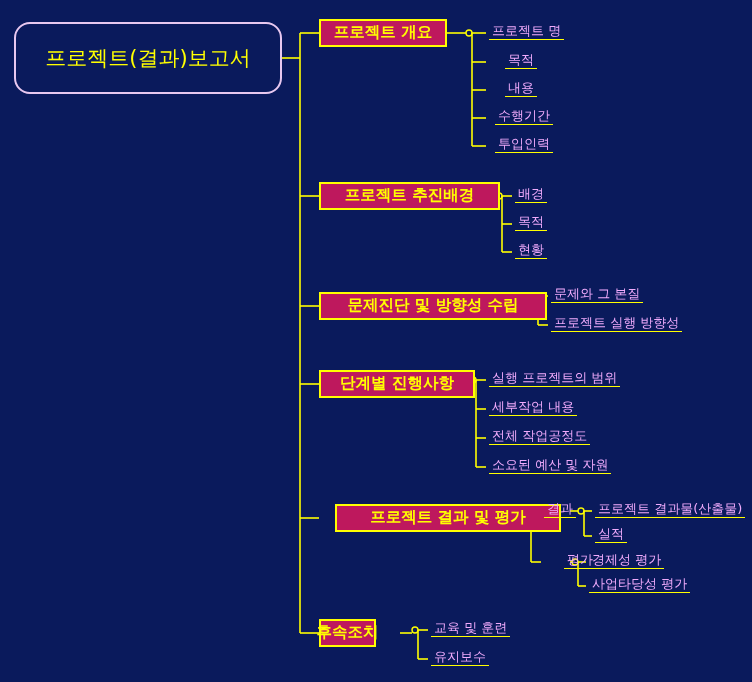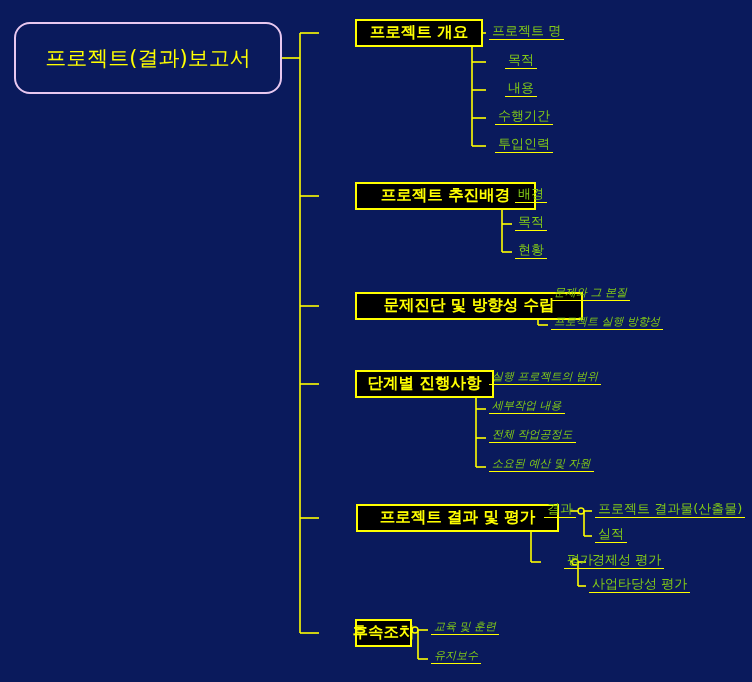--- a/index.html
+++ b/index.html
@@ -30,33 +30,32 @@
     background:transparent;
   }
   
   .l1{
     border:2px solid #ffff00;
     box-sizing:border-box;
     display:flex;align-items:center;justify-content:center;
     font-size:15.5px;font-weight:bold;
     padding:0 10px;
     height:28px;
-    background:#000000;
-    margin-left:36px;
+    background:#be185d;
   }
   
   .leaf{
     font-size:13px;
-    color:#84cc16;
+    color:#f0abfc;
     padding:0 3px 2px 3px;
     border-bottom:1.5px solid #ffff00;
     background:transparent;
   }
   .leaf.small{font-size:13px;}
-  .leaf.mid{font-size:11px;font-style:italic;}
+  .leaf.mid{font-size:13px;}
   svg line, svg path{stroke:#ffff00;stroke-width:1.6;fill:none;}
   svg circle{fill:#0a1a5c;stroke:#ffff00;stroke-width:1.4;}
 </style>
 </head>
 <body>
 
 <svg id="canvas" xmlns="http://www.w3.org/2000/svg">
 
   <line x1="282" y1="58" x2="300" y2="58"></line>
 
@@ -143,29 +142,29 @@
 <div class="node leaf" style="left:515px;top:187px;"><span>배경</span></div>
 <div class="node leaf" style="left:515px;top:215px;"><span>목적</span></div>
 <div class="node leaf" style="left:515px;top:243px;"><span>현황</span></div>
 
 <div class="node l1" style="left:319px;top:292px;width:228px;">
   <span>문제진단 및 방향성 수립</span>
 </div>
 <div class="node leaf mid" style="left:551px;top:287px;"><span>문제와 그 본질</span></div>
 <div class="node leaf mid" style="left:551px;top:316px;"><span>프로젝트 실행 방향성</span></div>
 
-<div class="node l1" style="left:319px;top:370px;width:139px;">
+<div class="node l1" style="left:319px;top:370px;width:156px;">
   <span>단계별 진행사항</span>
 </div>
 <div class="node leaf mid" style="left:489px;top:371px;"><span>실행 프로젝트의 범위</span></div>
 <div class="node leaf mid" style="left:489px;top:400px;"><span>세부작업 내용</span></div>
 <div class="node leaf mid" style="left:489px;top:429px;"><span>전체 작업공정도</span></div>
 <div class="node leaf mid" style="left:489px;top:458px;"><span>소요된 예산 및 자원</span></div>
 
-<div class="node l1" style="left:320px;top:504px;width:203px;">
+<div class="node l1" style="left:335px;top:504px;width:226px;">
   <span>프로젝트 결과 및 평가</span>
 </div>
 <div class="node leaf small" style="left:544px;top:502px;"><span>결과</span></div>
 <div class="node leaf small" style="left:564px;top:553px;"><span>평가</span></div>
 <div class="node leaf small" style="left:595px;top:502px;"><span>프로젝트 결과물(산출물)</span></div>
 <div class="node leaf small" style="left:595px;top:527px;"><span>실적</span></div>
 <div class="node leaf small" style="left:589px;top:553px;"><span>경제성 평가</span></div>
 <div class="node leaf small" style="left:589px;top:577px;"><span>사업타당성 평가</span></div>
 
 <div class="node l1" style="left:319px;top:619px;width:57px;">

